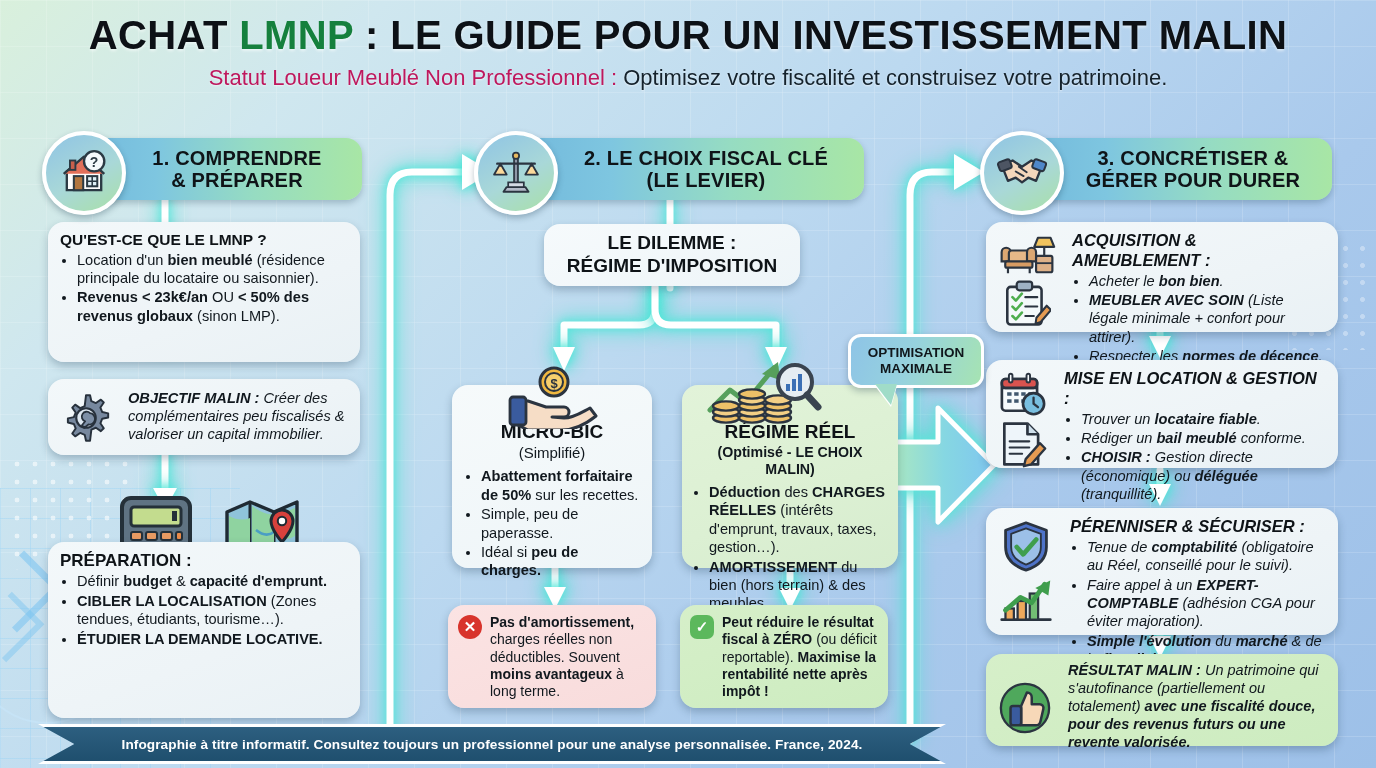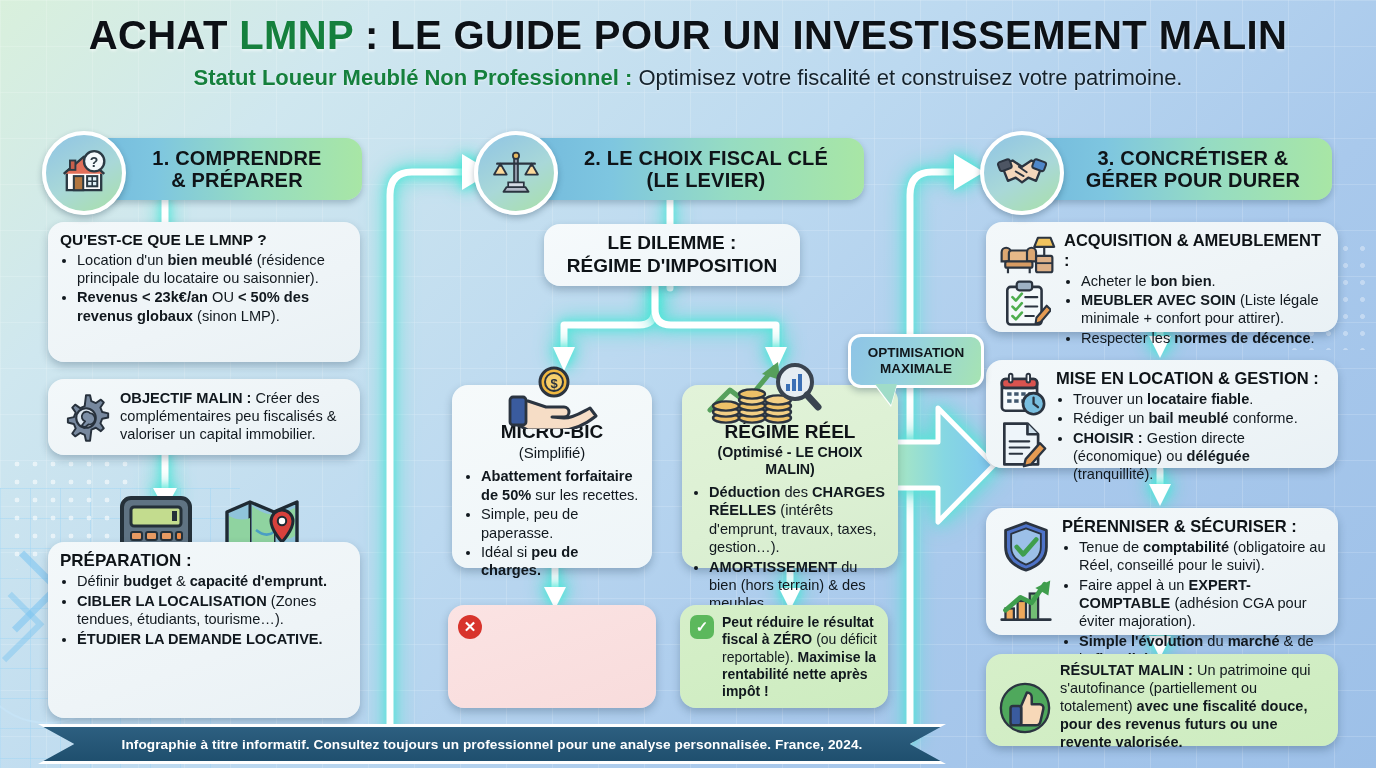--- a/index.html
+++ b/index.html
@@ -60,21 +60,21 @@
     font-size:40px;font-weight:bold;letter-spacing:.4px;
     color:#0d1116;line-height:1.05;
     text-shadow:0 2px 3px rgba(255,255,255,.55);
     white-space:nowrap;
   }
   .title .hl{color:#15803d;}
   .subtitle{
     margin-top:9px;font-size:22px;color:#14222c;line-height:1.15;white-space:nowrap;
     text-shadow:0 1px 2px rgba(255,255,255,.6);
   }
-  .subtitle b{font-weight:bold;color:#15803d;}
+  .subtitle b{font-weight:normal;color:#be185d;}
 
   
   .step-head{
     position:absolute;height:62px;border-radius:16px;
     background:linear-gradient(90deg,#72b8dc 0%,#7ec6e0 28%,#96dcc2 62%,#a8e6a5 100%);
     box-shadow:0 3px 6px rgba(20,50,70,.25);
     display:flex;align-items:center;justify-content:center;
   }
   .step-head .txt{
     font-size:20px;font-weight:bold;color:#0f1418;text-align:center;
@@ -100,21 +100,21 @@
   .card.mintres{background:linear-gradient(160deg,#d6efc9 0%,#cdecc0 100%);}
   .card.plain{background:linear-gradient(160deg,#f6fafb 0%,#eef5f8 100%);}
 
   .ctitle{font-size:15.5px;font-weight:bold;color:#0e1317;line-height:1.2;}
   .ctext{font-size:14.6px;color:#11181e;line-height:1.24;}
   .ctext b{font-weight:bold;}
   ul.bul{margin:1px 0 0 0;padding-left:17px;}
   ul.bul li{font-size:14.6px;color:#11181e;line-height:1.26;margin-bottom:1px;}
   .center{text-align:center;}
 
-  .card-with-icon{display:flex;gap:8px;align-items:flex-start;}
+  .card-with-icon{display:flex;gap:16px;align-items:flex-start;font-style:italic;}
   .icons-col{flex:0 0 auto;display:flex;flex-direction:column;gap:4px;align-items:center;padding-top:3px;}
   .icons-col svg{display:block;}
 
   
   .dilemma{
     position:absolute;border-radius:16px;
     background:linear-gradient(160deg,#f6fafc 0%,#eef5f8 100%);
     box-shadow:0 4px 9px rgba(25,55,80,.28);
     display:flex;align-items:center;justify-content:center;text-align:center;
   }
@@ -412,20 +412,21 @@
   </ul>
 </div>
 
 <div class="bubble" style="left:848px;top:334px;width:130px;height:48px;">
   <div class="t">OPTIMISATION<br>MAXIMALE</div>
 </div>
 
 <div class="card pinkish" style="left:448px;top:605px;width:208px;height:103px;padding:9px 10px;">
   <div class="chip">
     <div class="ic bad">✕</div>
+    <div class="ctext" style="font-size:14px;"><b>Pas d'amortissement,</b> charges réelles non déductibles. Souvent <b>moins avantageux</b> à long terme.</div>
   </div>
 </div>
 
 <div class="card mintres" style="left:680px;top:605px;width:208px;height:103px;padding:9px 10px;">
   <div class="chip">
     <div class="ic good">✓</div>
     <div class="ctext" style="font-size:14px;"><b>Peut réduire le résultat fiscal à ZÉRO</b> (ou déficit reportable). <b>Maximise la rentabilité nette après impôt !</b></div>
   </div>
 </div>
 

